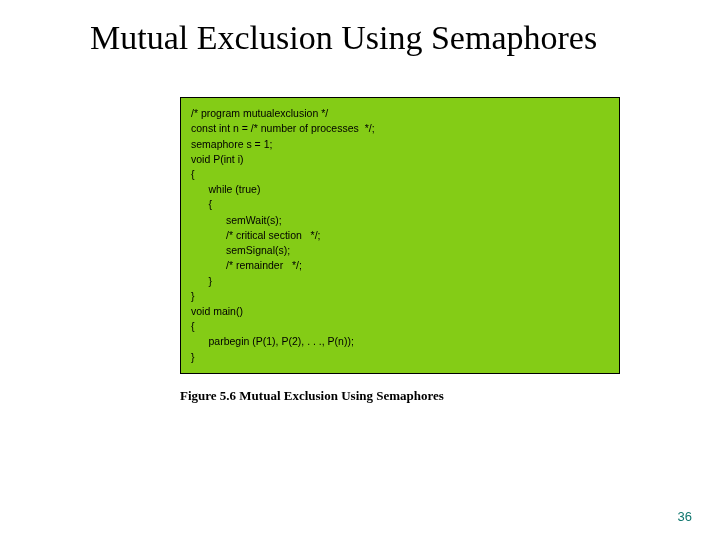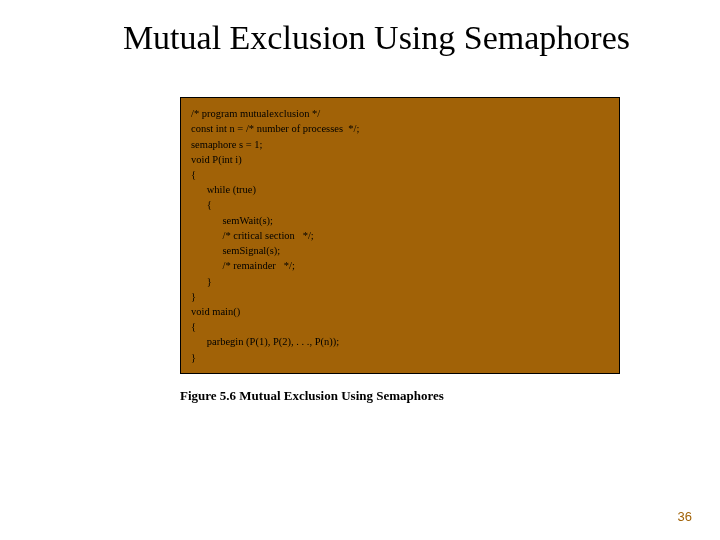--- a/index.html
+++ b/index.html
@@ -10,57 +10,57 @@
     font-family: "Times New Roman", Times, serif;
     position: relative;
     overflow: hidden;
   }
   .slide {
     width: 100%;
     height: 100%;
     padding: 18px 40px 0 40px;
   }
   .title {
-    text-align: right;
+    text-align: left;
     font-size: 34px;
     font-weight: 400;
     color: #000;
     line-height: 1.15;
     margin-bottom: 40px;
     margin-left: 50px;
     margin-right: 50px;
   }
   .codebox {
     width: 440px;
     margin-left: 140px;
-    background: #a16207;
+    background: #84cc16;
     border: 1px solid #000;
     padding: 8px 10px 8px 10px;
-    font-family: Liberation Serif, serif;
+    font-family: Liberation Sans, sans-serif;
     font-size: 10.5px;
     line-height: 1.45;
     color: #000;
     white-space: pre;
   }
   .caption {
     font-family: "Times New Roman", Times, serif;
     font-weight: 700;
     font-size: 13px;
     color: #000;
     margin-top: 14px;
     margin-left: 140px;
     width: 440px;
   }
   .pagenum {
     position: absolute;
     right: 28px;
     bottom: 16px;
     font-family: Arial, sans-serif;
     font-size: 13px;
-    color: #a16207;
+    color: #0f766e;
     text-align: center;
   }
 </style>
 </head>
 <body>
 
 <div class="slide">
   <h1 class="title">Mutual Exclusion Using Semaphores</h1>
 
   <div class="codebox"><span>/* program mutualexclusion */</span>

